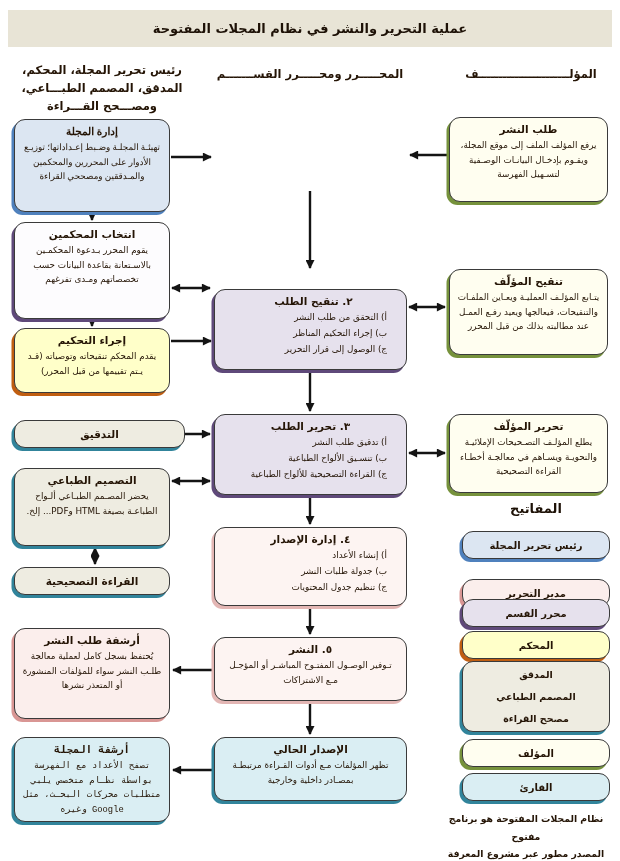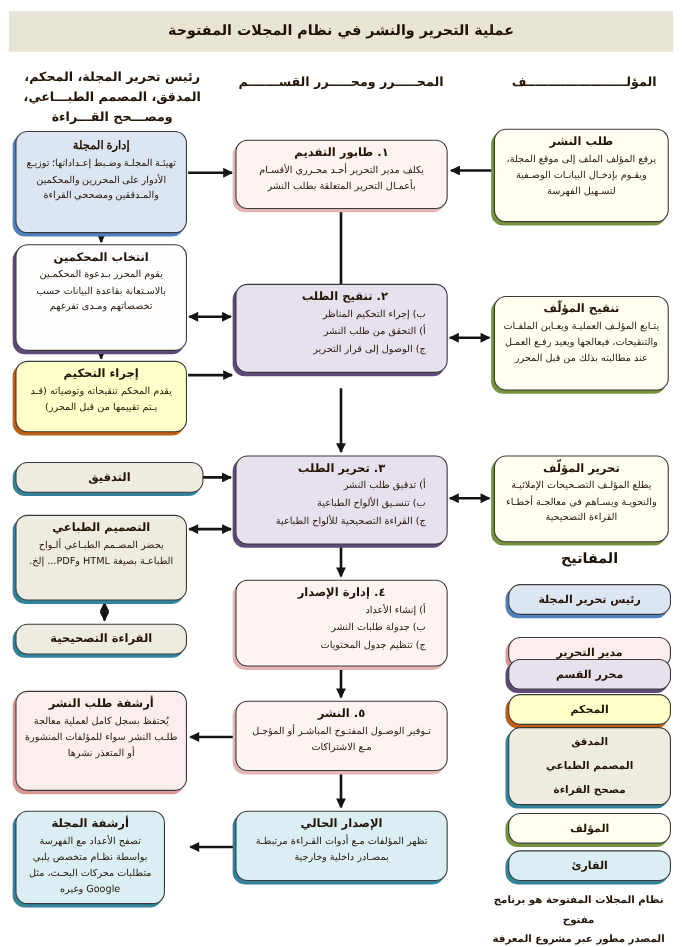--- a/index.html
+++ b/index.html
@@ -123,35 +123,31 @@
 
   <div class="node small c-beige" style="left:14px; top:567px; width:156px; height:28px;">
     <div class="ntitle">القراءة التصحيحية</div>
   </div>
 
   <div class="node c-pink" style="left:14px; top:628px; width:156px; height:91px;">
     <div class="ntitle">أرشفة طلب النشر</div>
     <div class="nbody">يُحتفظ بسجل كامل لعملية معالجة طلـب النشر سواء للمؤلفات المنشورة أو المتعذر نشرها</div>
   </div>
 
-  <div class="node c-lblue" style="left:14px; top:737px; width:136px; height:85px;">
+  <div class="node c-lblue" style="left:14px; top:737px; width:156px; height:85px;font-family:Liberation Mono, monospace;">
     <div class="ntitle">أرشفة المجلة</div>
     <div class="nbody">تصفح الأعداد مع الفهرسة بواسطة نظـام متخصص يلبي متطلبات محركات البحـث، مثل Google وغيره</div>
   </div>
 
-  <div class="node c-pinkpl" style="left:214px; top:127px; width:193px; height:63px;">
-    <div class="ntitle">١. طابور التقديم</div>
-    <div class="nbody">يكلف مدير التحرير أحـد محـرري الأقسـام بأعمـال التحرير المتعلقة بطلب النشر</div>
-  </div>
-
-  <div class="node c-lav" style="left:214px; top:258px; width:193px; height:81px;padding-left:13px;">
+
+  <div class="node c-lav" style="left:214px; top:289px; width:193px; height:81px;padding-left:13px;">
     <div class="ntitle">٢. تنقيح الطلب</div>
     <ul class="nitems">
+      <li>أ)  التحقق من طلب النشر</li>
       <li>ب) إجراء التحكيم المناظر</li>
-      <li>أ)  التحقق من طلب النشر</li>
       <li>ج) الوصول إلى قرار التحرير</li>
     </ul>
   </div>
 
   <div class="node c-lav" style="left:214px; top:414px; width:193px; height:81px;">
     <div class="ntitle">٣. تحرير الطلب</div>
     <ul class="nitems">
       <li>أ)  تدقيق طلب النشر</li>
       <li>ب) تنسـيق الألواح الطباعية</li>
       <li>ج) القراءة التصحيحية للألواح الطباعية</li>

